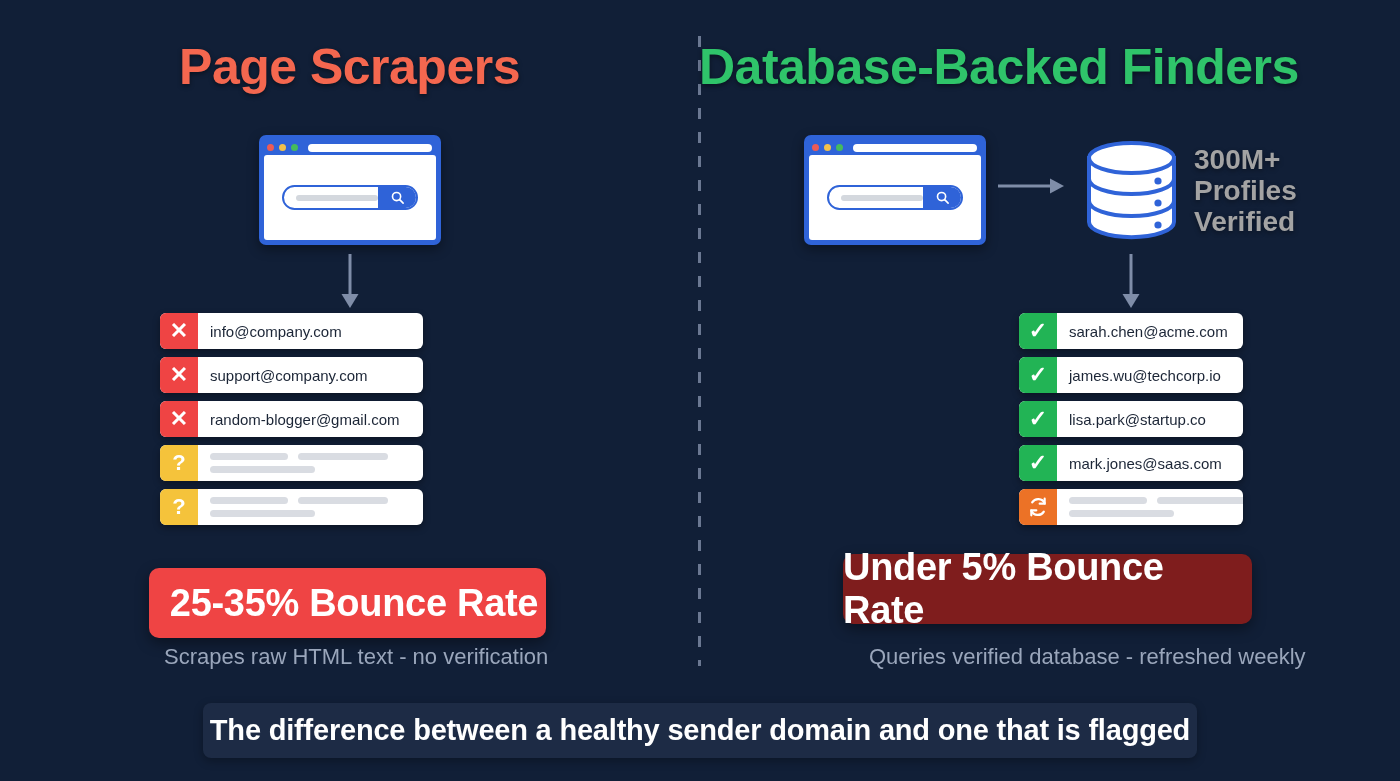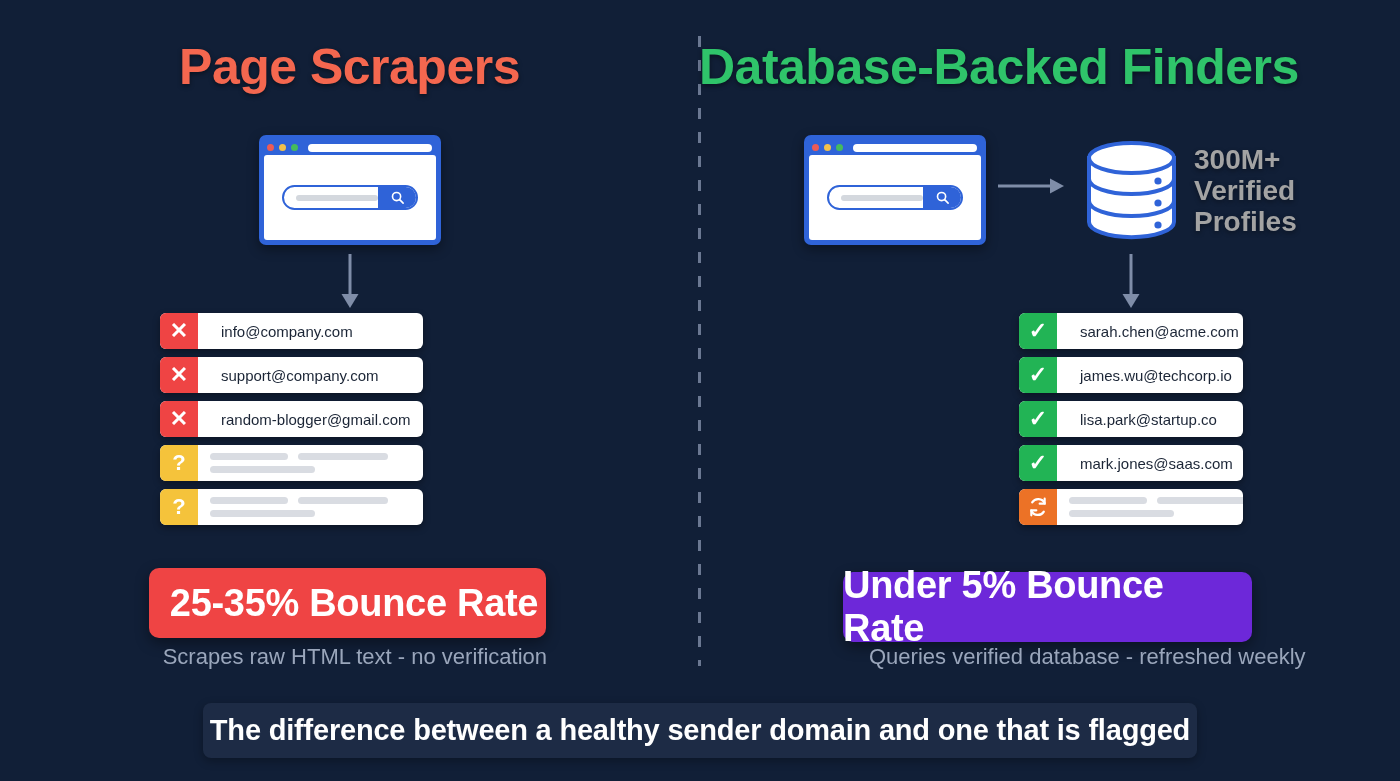--- a/index.html
+++ b/index.html
@@ -186,21 +186,21 @@
     color: #ffffff;
     font-size: 22px;
     font-weight: bold;
     line-height: 1;
   }
 
   .row-text {
     flex: 1 1 auto;
     display: flex;
     align-items: center;
-    padding-left: 23px;
+    padding-left: 12px;
     color: #1b2536;
     font-size: 15px;
     white-space: nowrap;
     overflow: hidden;
   }
 
   .row-skeleton {
     flex: 1 1 auto;
     padding: 0 14px 0 12px;
     display: flex;
@@ -226,30 +226,30 @@
     display: flex;
     align-items: center;
     justify-content: center;
     color: #ffffff;
     font-size: 38px;
     font-weight: bold;
     letter-spacing: -0.3px;
     box-shadow: 0 5px 14px rgba(0,0,0,0.4);
   }
   .banner.left  { left: 149px; top: 568px; width: 397px; background: #ef4444; padding-left: 13px; }
-  .banner.right { left: 843px; top: 572px; width: 409px; background: #6d28d9; }
+  .banner.right { left: 843px; top: 554px; width: 409px; background: #7f1d1d; }
 
   .caption {
     position: absolute;
     top: 644px;
     color: #9aa6bb;
     font-size: 22px;
     white-space: nowrap;
   }
-  .caption.left  { left: 150px; width: 397px; text-align: right; }
+  .caption.left  { left: 164px; width: 397px; text-align: left; }
   .caption.right { left: 869px; width: 409px; text-align: right; }
 
   
   .footer {
     position: absolute;
     left: 203px;
     top: 703px;
     width: 994px;
     height: 55px;
     background: #1d2b45;
@@ -386,22 +386,22 @@
       <path d="M5 45 a42.5 15 0 0 0 85 0" fill="none"></path>
       <path d="M5 67 a42.5 15 0 0 0 85 0" fill="none"></path>
     </g>
     <circle cx="74" cy="47" r="3.6" fill="#2f63d8"></circle>
     <circle cx="74" cy="69" r="3.6" fill="#2f63d8"></circle>
     <circle cx="74" cy="91" r="3.6" fill="#2f63d8"></circle>
   </svg>
 
   <div class="db-label">
     <div>300M+</div>
+    <div>Profiles</div>
     <div>Verified</div>
-    <div>Profiles</div>
   </div>
 
   <svg class="arrow-down right" viewBox="0 0 26 58">
     <line x1="13" y1="2" x2="13" y2="46" stroke="#7f8da8" stroke-width="3"></line>
     <path d="M13 56 L4.5 42 L21.5 42 Z" fill="#7f8da8"></path>
   </svg>
 
   <div class="rows right">
 
     <div class="row">

